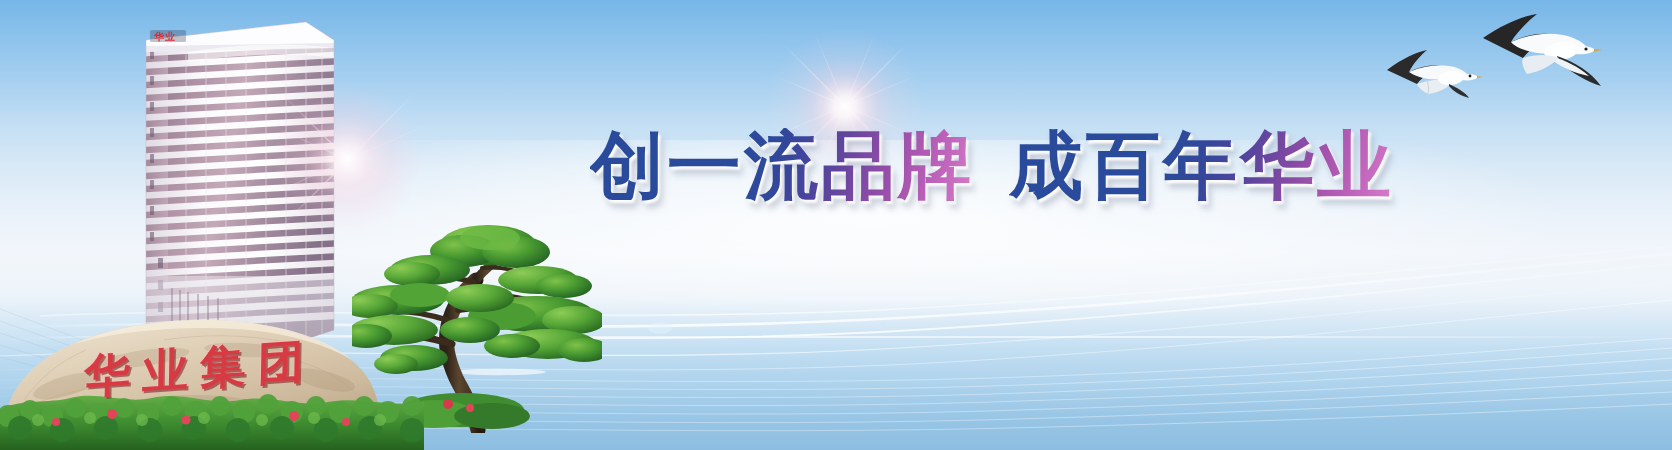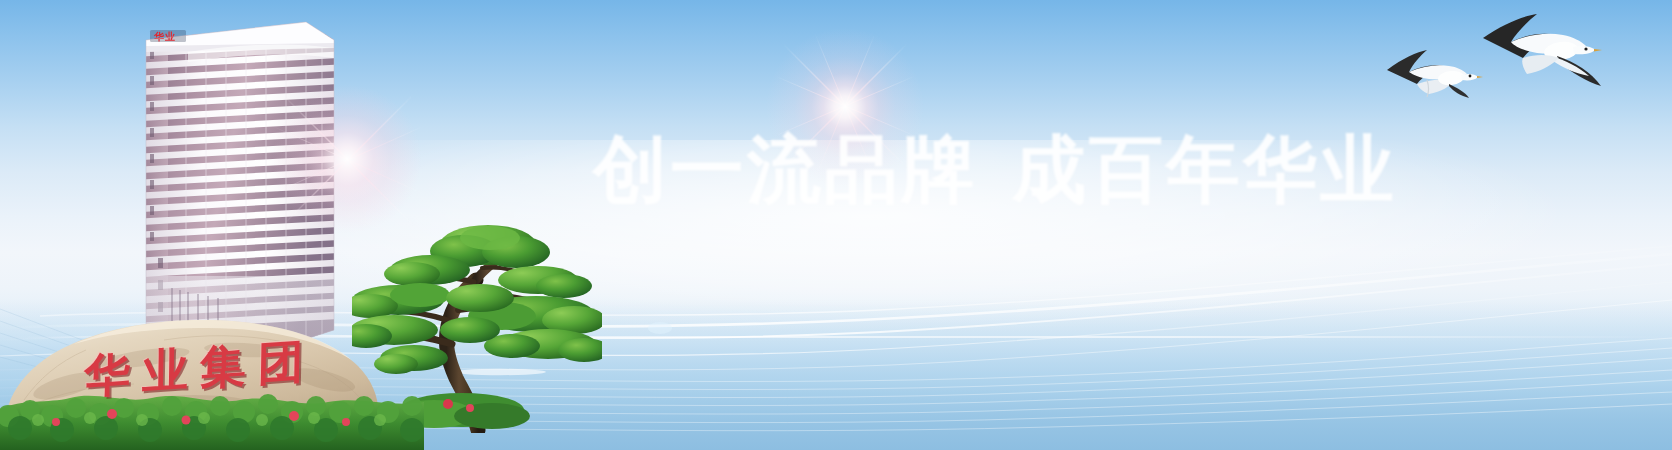--- a/index.html
+++ b/index.html
@@ -573,14 +573,17 @@
 
       <path d="M 192,52 C 210,58 226,68 236,82 C 222,78 206,68 194,58 Z" fill="#2b2b2b"></path>
       <path d="M 186,52 C 200,56 214,63 224,72 C 212,70 198,64 188,57 Z" fill="#eef3f7"></path>
       <path d="M 158,54 C 170,50 184,50 194,54 C 186,62 174,68 162,70 C 158,64 156,58 158,54 Z" fill="#e7edf2"></path>
     </g>
   </svg>
 
   <div class="headline-shadow">
     <span>创一流品牌</span><span class="gap"></span><span>成百年华业</span>
   </div>
+  <div class="headline">
+    <span class="layerA">创一流品牌</span><span class="gap"></span><span class="layerA">成百年华业</span>
+  </div>
 
 </div>
 
 </body></html>

